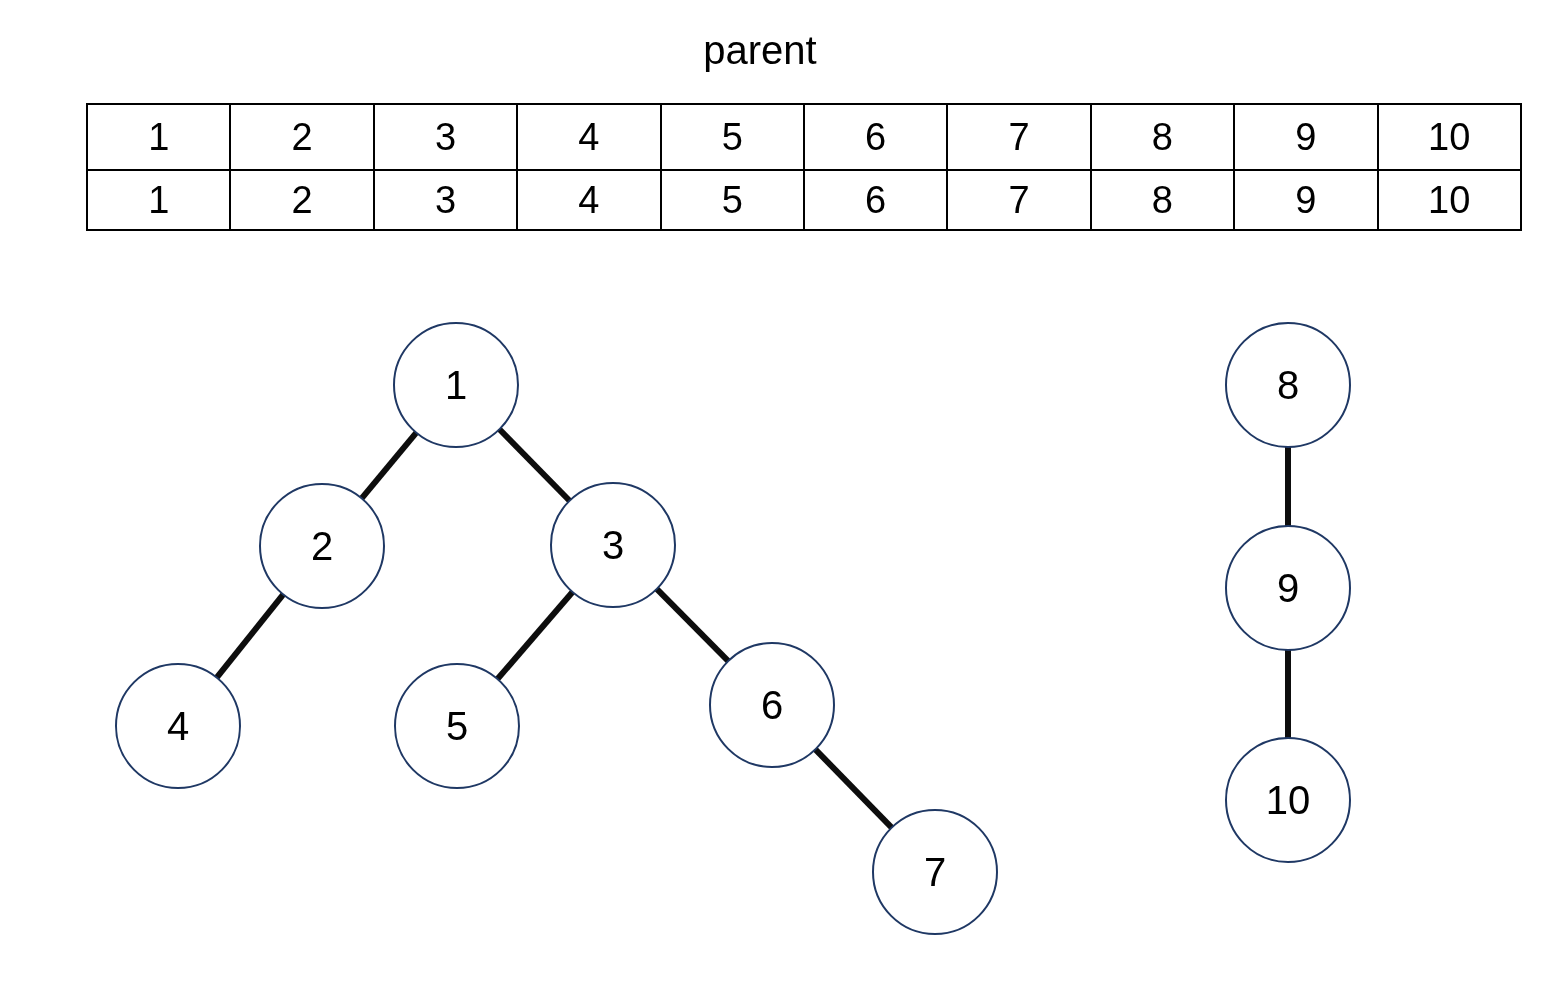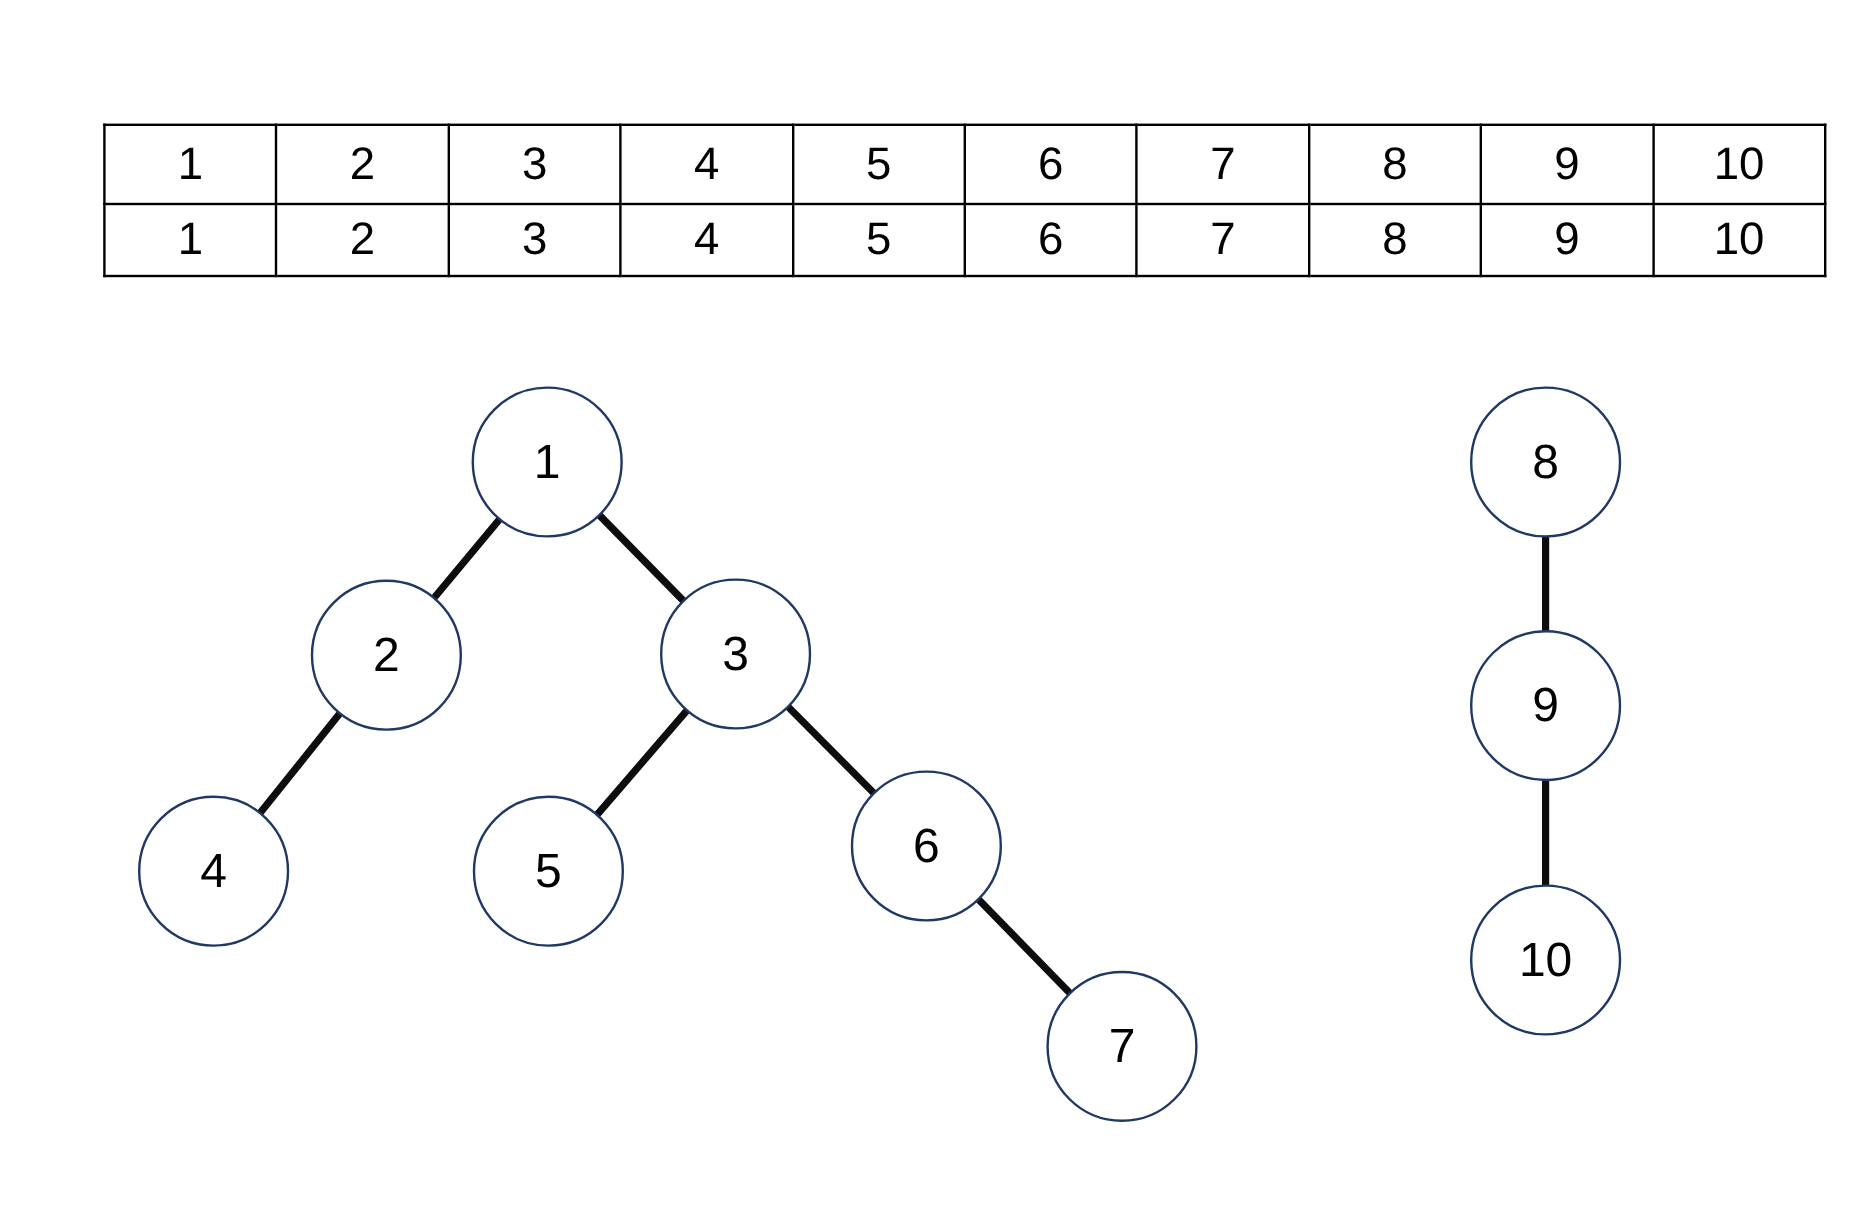--- a/index.html
+++ b/index.html
@@ -95,20 +95,21 @@
     line-height: 1;
     color: #000000;
     user-select: none;
   }
 </style>
 </head>
 <body>
 
 <div id="canvas">
 
+  <div id="array-title">parent</div>
 
   <table id="parent-table">
     <tbody>
         <tr class="row-index">
           <td>1</td>
           <td>2</td>
           <td>3</td>
           <td>4</td>
           <td>5</td>
           <td>6</td>

